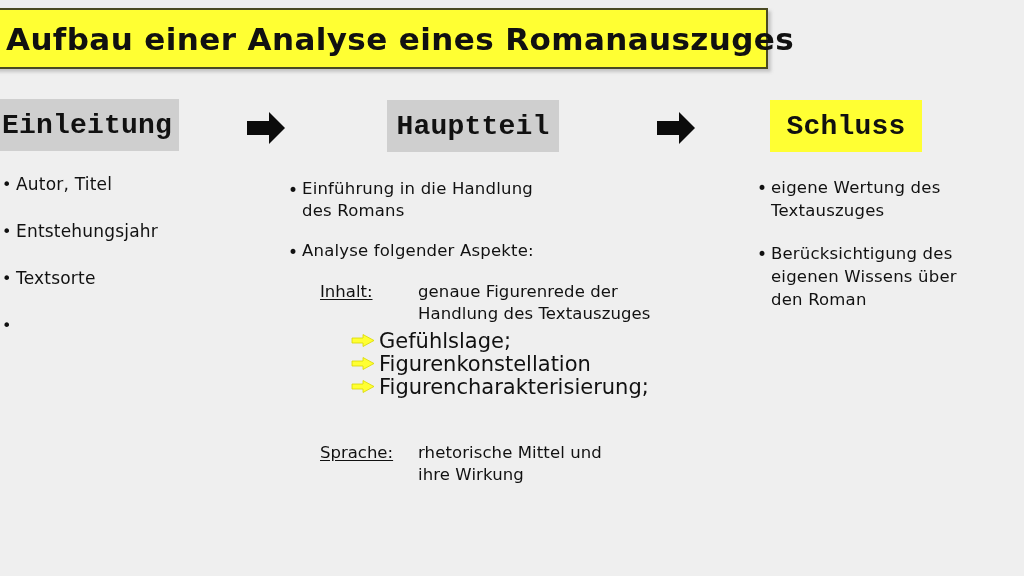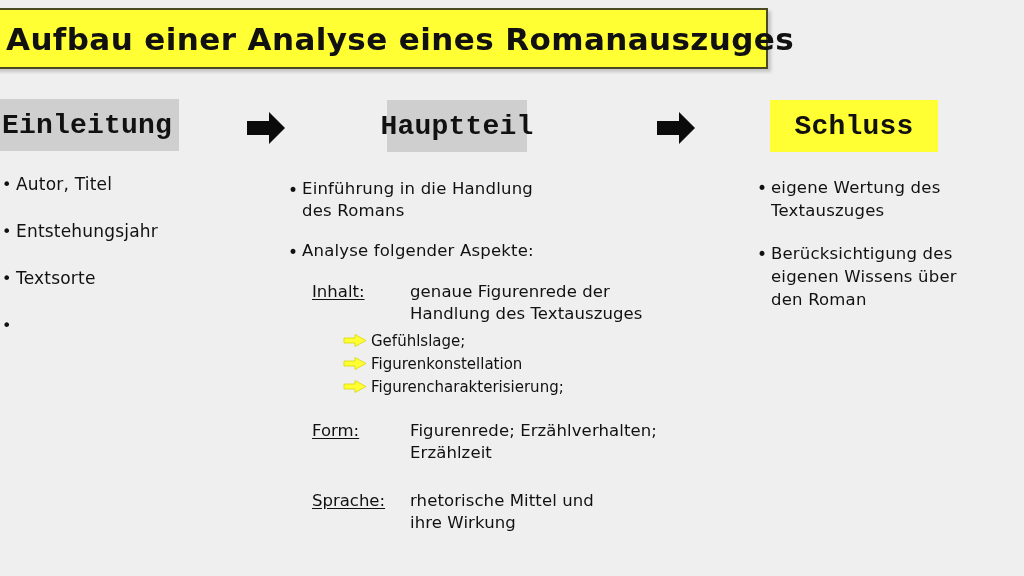--- a/index.html
+++ b/index.html
@@ -63,28 +63,28 @@
   #hdr-einleitung {
     left: -8px;
     top: 99px;
     width: 187px;
     background: #cfcfcf;
     padding-left: 10px;
   }
   #hdr-hauptteil {
     left: 387px;
     top: 100px;
-    width: 140px;
+    width: 172px;
     background: #cfcfcf;
     justify-content: center;
   }
   #hdr-schluss {
     left: 770px;
     top: 100px;
-    width: 168px;
+    width: 152px;
     background: #ffff33;
     justify-content: center;
   }
 
   
   .big-arrow {
     position: absolute;
     width: 42px;
     height: 38px;
   }
@@ -124,21 +124,21 @@
 
   #col-right .bullet-row { margin-bottom: 20px; }
   #col-right .bullet-text { font-size: 16.5px; line-height: 23px; }
   #col-right .bullet-dot { line-height: 23px; }
 
   #col-mid .bullet-row { margin-bottom: 18px; }
 
   
   .aspects {
     margin-top: 6px;
-    margin-left: 24px;
+    margin-left: 32px;
   }
   .aspect {
     display: flex;
     align-items: flex-start;
     margin-bottom: 4px;
   }
   .aspect-label {
     flex: 0 0 auto;
     width: 98px;
     font-size: 16.5px;
@@ -165,21 +165,21 @@
     align-items: center;
     height: 23px;
   }
   .sub-arrow {
     flex: 0 0 auto;
     width: 26px;
     height: 15px;
     margin-right: 3px;
   }
   .sub-text {
-    font-size: 15px;
+    font-size: 21px;
     line-height: 22px;
     white-space: nowrap;
   }
 </style>
 </head>
 <body>
 
 <div class="slide">
 
   <div class="title-bar">
@@ -280,25 +280,20 @@
               <path d="M2,5 L13,5 L13,1.5 L24,7.5 L13,13.5 L13,10 L2,10 Z" fill="#ffff33" stroke="#d8d800" stroke-width="0.8"></path>
             </svg>
           </span>
           <span class="sub-text">Figurencharakterisierung;</span>
         </div>
 
       </div>
 
       <div class="spacer-md"></div>
 
-      <div class="aspect">
-        <span class="aspect-label">Form:</span>
-        <span class="aspect-body">Figurenrede; Erzählverhalten;
-Erzählzeit</span>
-      </div>
 
       <div class="spacer-md"></div>
 
       <div class="aspect">
         <span class="aspect-label">Sprache:</span>
         <span class="aspect-body">rhetorische Mittel und
 ihre Wirkung</span>
       </div>
 
     </div>

